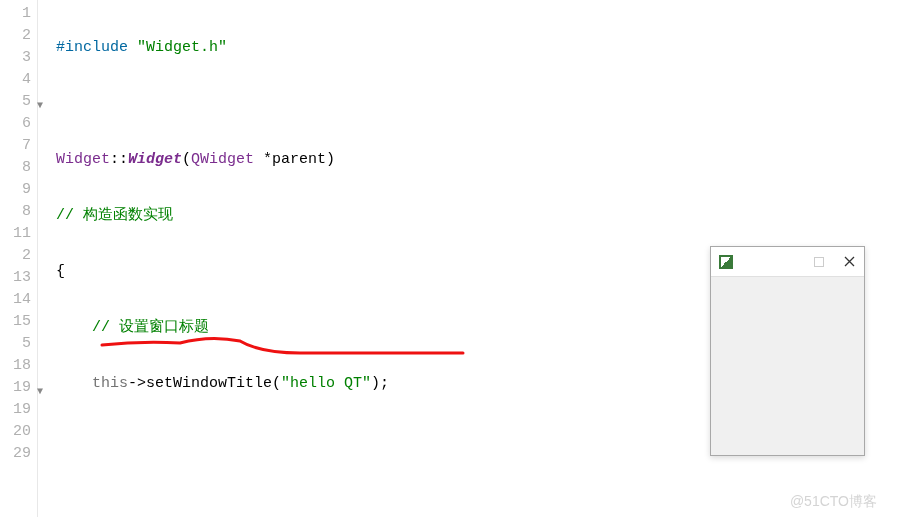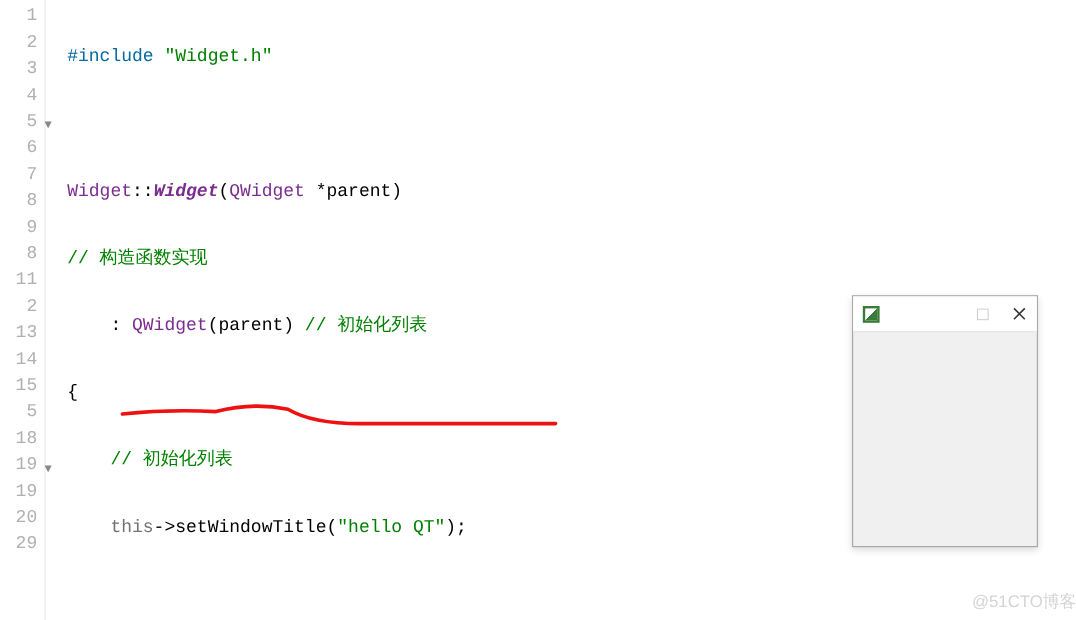--- a/index.html
+++ b/index.html
@@ -101,21 +101,21 @@
       color: #555;
       font-size: 13px;
     }
     .mini-btn.max {
       color: #ccc;
     }
     .mini-btn svg { display: block; }
 
     .watermark {
       position: absolute;
-      right: 0;
+      right: 20px;
       bottom: 6px;
       color: #d4d4d4;
       font-family: sans-serif;
       font-size: 14px;
     }
   </style>
 </head>
 <body>
 
 <div class="editor">
@@ -141,23 +141,22 @@
     <div class="ln"><span>19</span></div>
     <div class="ln"><span>20</span></div>
     <div class="ln"><span>29</span></div>
   </div>
 
   <div class="code">
     <div class="line"><span class="kw-include">#include</span> <span class="string">"Widget.h"</span></div>
     <div class="line"></div>
     <div class="line"><span class="type">Widget</span><span class="punct">::</span><span class="classname">Widget</span><span class="punct">(</span><span class="type">QWidget</span><span class="punct"> *</span><span class="plain">parent</span><span class="punct">)</span></div>
     <div class="line"><span class="comment">// 构造函数实现</span></div>
-    <div class="line"><span class="plain">    : </span><span class="type">QWidget</span><span class="plain">(parent) </span><span class="comment">// 初始化列表</span></div>
     <div class="line"><span class="punct">{</span></div>
-    <div class="line"><span class="comment">    // 初始化列表</span></div>
+    <div class="line"><span class="comment">    // 设置窗口标题</span></div>
     <div class="line"><span class="keyword">    this</span><span class="punct">-&gt;</span><span class="plain">setWindowTitle</span><span class="punct">(</span><span class="string">"hello QT"</span><span class="punct">);</span></div>
     <div class="line"></div>
     
     
     
     
     
     
     
     

